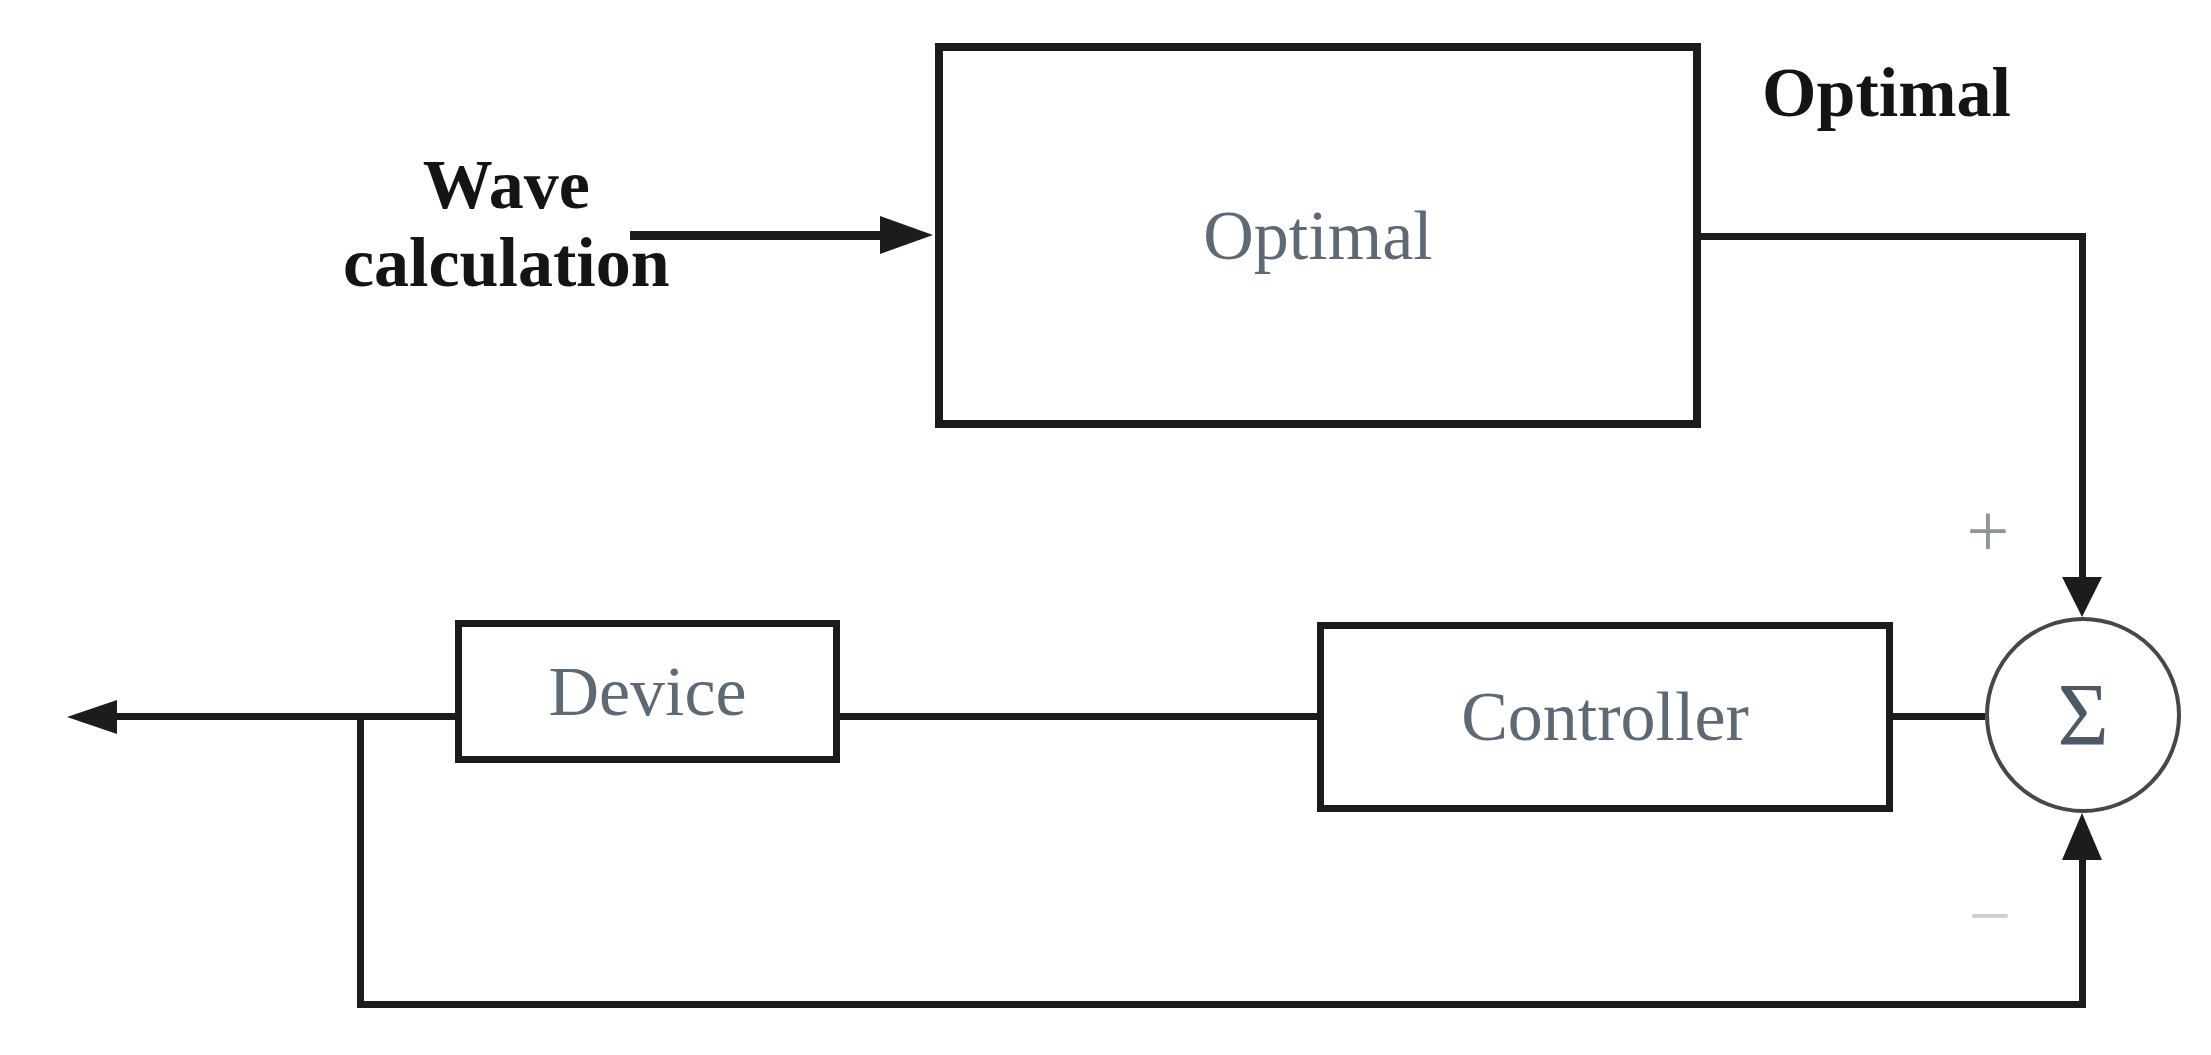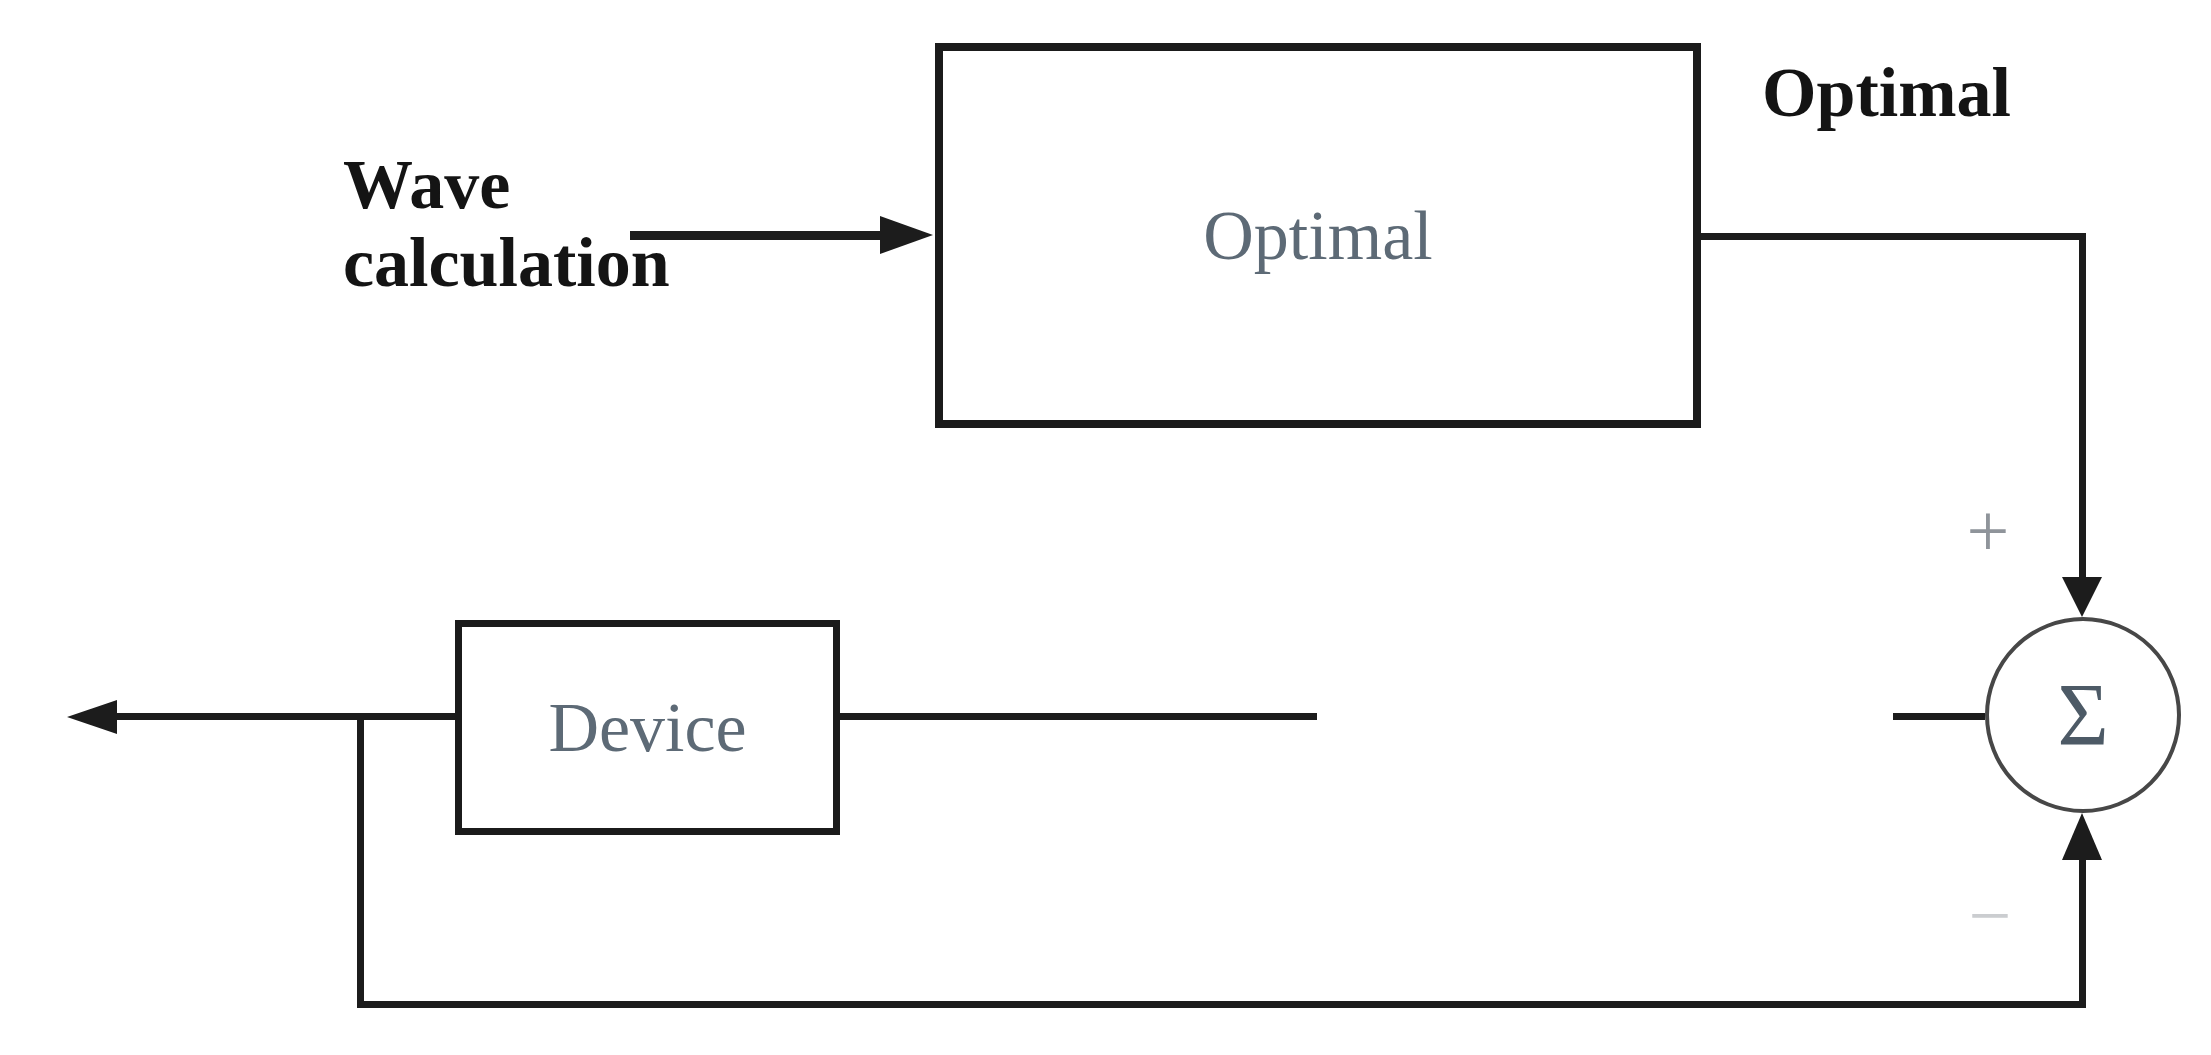--- a/index.html
+++ b/index.html
@@ -52,34 +52,39 @@
   <div class="hline" style="left:357px;top:1001px;width:1729px;height:7px;"></div>
   <div class="vline" style="left:2079px;top:858px;width:7px;height:150px;"></div>
   <div class="arr" style="left:2062px;top:813px;border-left:20px solid transparent;border-right:20px solid transparent;border-bottom:47px solid #1c1c1c;"></div>
 
   <div class="nodebox" style="left:935px;top:43px;width:766px;height:385px;border-width:8px;">
     <div class="nodelabel">
       <span>Optimal</span>
     </div>
   </div>
 
+  <div class="nodebox" style="left:1317px;top:622px;width:576px;height:190px;">
+    <div class="nodelabel">
+      <span>Controller</span>
+    </div>
+  </div>
 
-  <div class="nodebox" style="left:455px;top:620px;width:385px;height:215px;">
+  <div class="nodebox" style="left:455px;top:620px;width:385px;height:143px;">
     <div class="nodelabel">
       <span>Device</span>
     </div>
   </div>
 
   <div class="sumcircle">
     <span class="sigma">Σ</span>
   </div>
   <div class="sign plus">+</div>
   <div class="sign minus">−</div>
 
-  <div class="blabel" style="left:343px;top:146px;">
+  <div class="blabel" style="left:343px;top:146px;text-align:center;">
     <span>Wave</span>
     <span>calculation</span>
   </div>
 
   <div class="blabel" style="left:1762px;top:54px;">
     <span>Optimal</span>
   </div>
 
   <div class="blabel" style="left:888px;top:504px;">
   </div>

